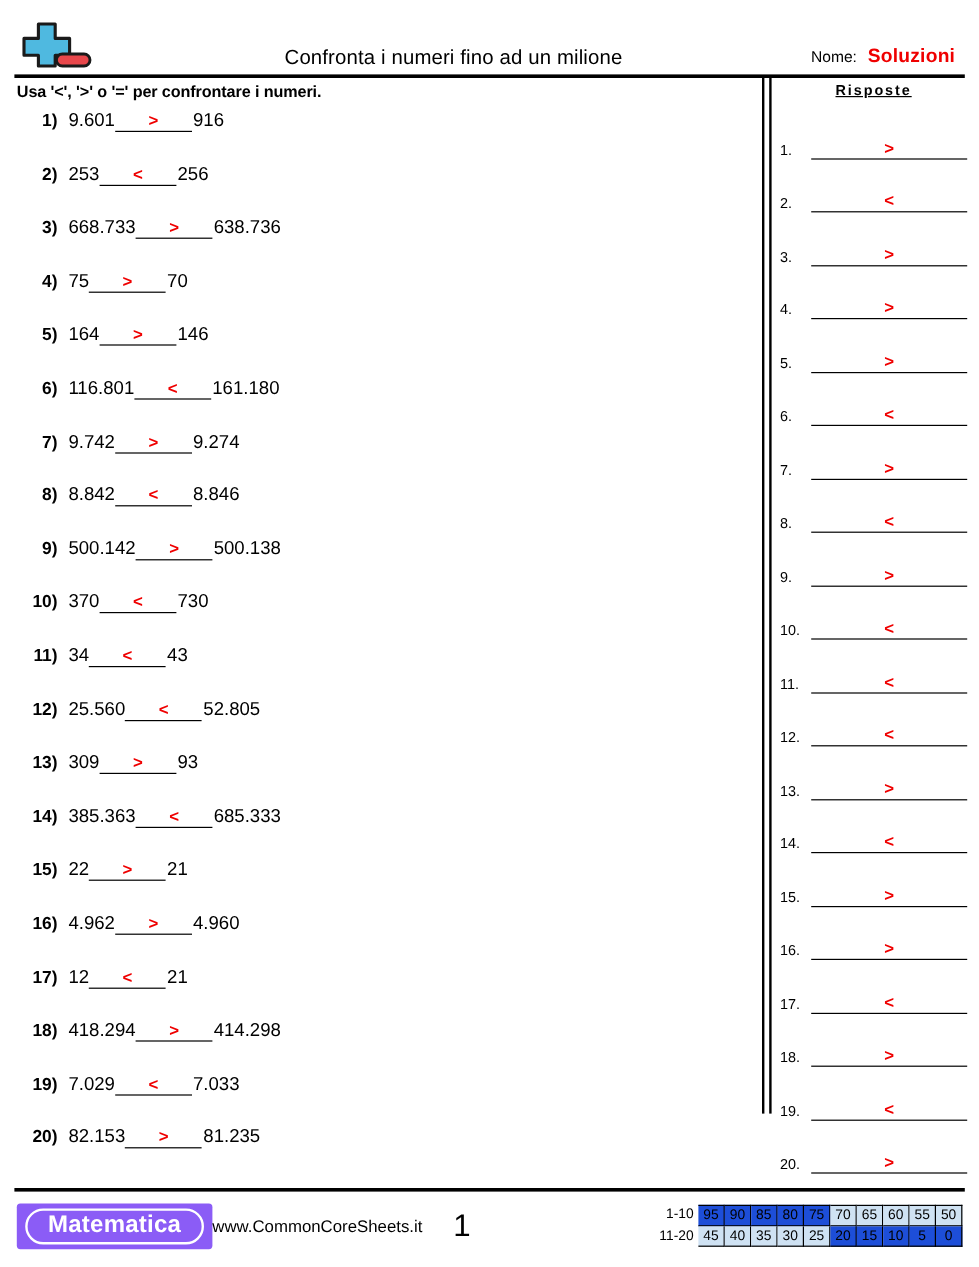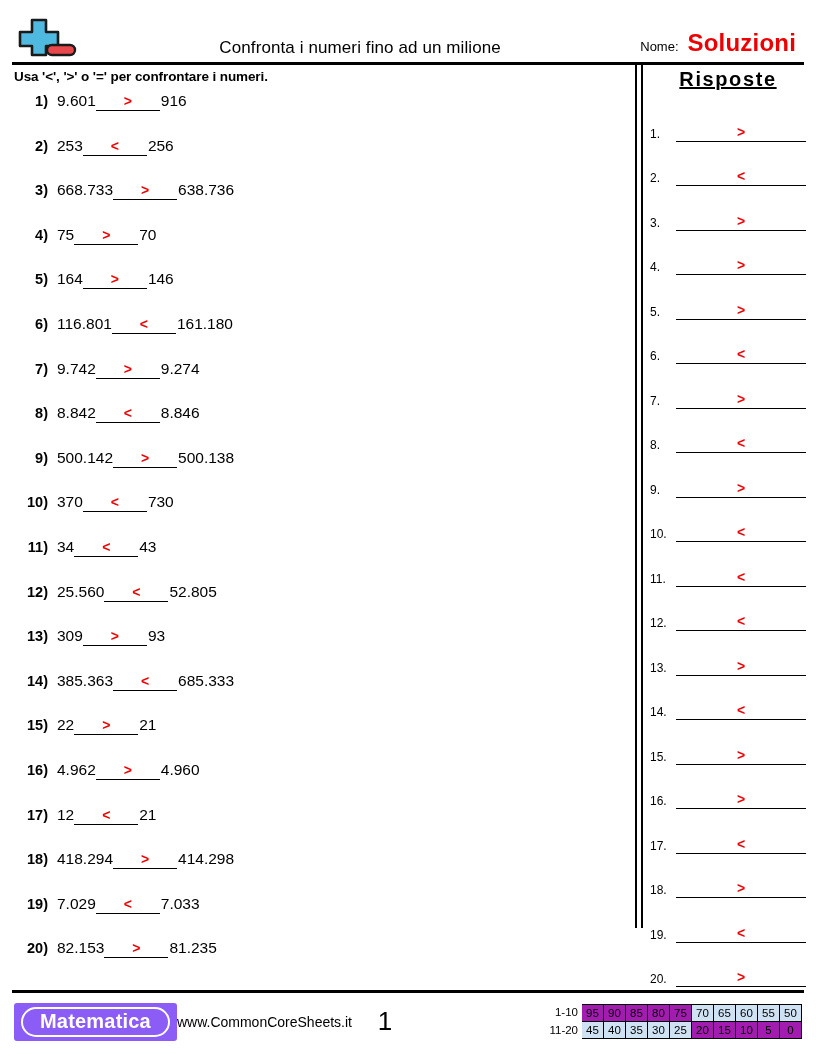--- a/index.html
+++ b/index.html
@@ -47,21 +47,21 @@
     display: flex;
     align-items: baseline;
     gap: 9px;
     padding-bottom: 5px;
     padding-right: 6px;
   }
   .name-label {
     font-size: 13px;
   }
   .name-value {
-    font-size: 24px;
+    font-size: 16px;
     font-weight: bold;
     color: #ef0000;
     letter-spacing: 0.2px;
   }
 
   .rule-main {
     border-top: 3px solid #000;
     margin: 0 12px;
   }
 
@@ -141,21 +141,21 @@
     font-size: 14px;
     padding: 0 4px 1px 4px;
   }
   .p-right {
     padding-left: 1px;
   }
 
   
   .answers-title {
     text-align: center;
-    font-size: 20px;
+    font-size: 12px;
     font-weight: bold;
     letter-spacing: 1.6px;
     text-decoration: underline;
     padding: 3px 0 6px 0;
   }
   .ans-list {
     list-style: none;
     margin: 0;
     padding: 0;
   }
@@ -236,21 +236,21 @@
     font-size: 11.5px;
     line-height: 17px;
   }
   .score-cell {
     width: 21px;
     line-height: 16px;
     text-align: center;
     border: 1px solid #000;
     border-left: none;
     font-size: 11.5px;
-    background: #a21caf;
+    background: #1d4ed8;
   }
   .score-row .score-cell:first-of-type { border-left: 1px solid #000; }
   .score-row + .score-row .score-cell { border-top: none; }
   .score-cell.hl { background: #cfe2f3; }
 </style>
 </head>
 <body>
 
 <div class="header">
   <div class="logo">

